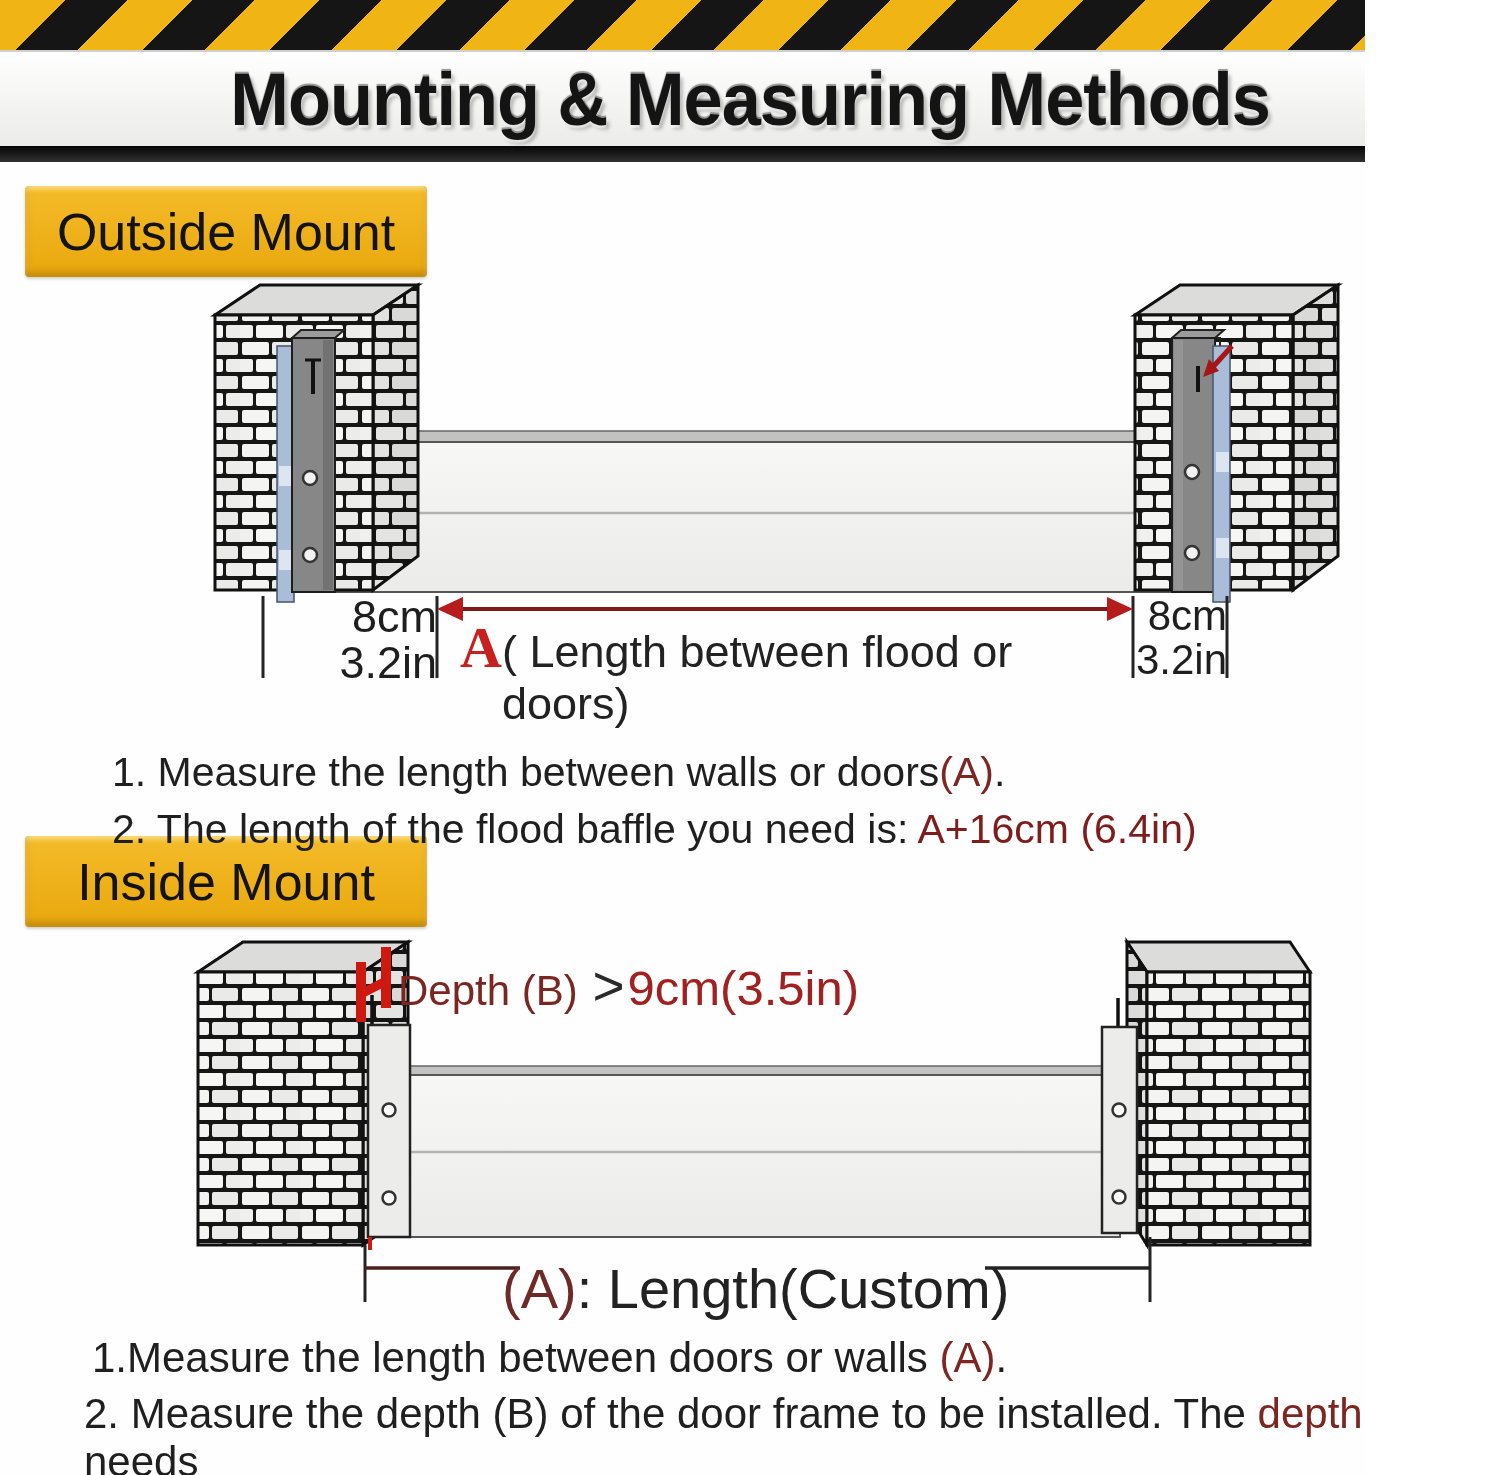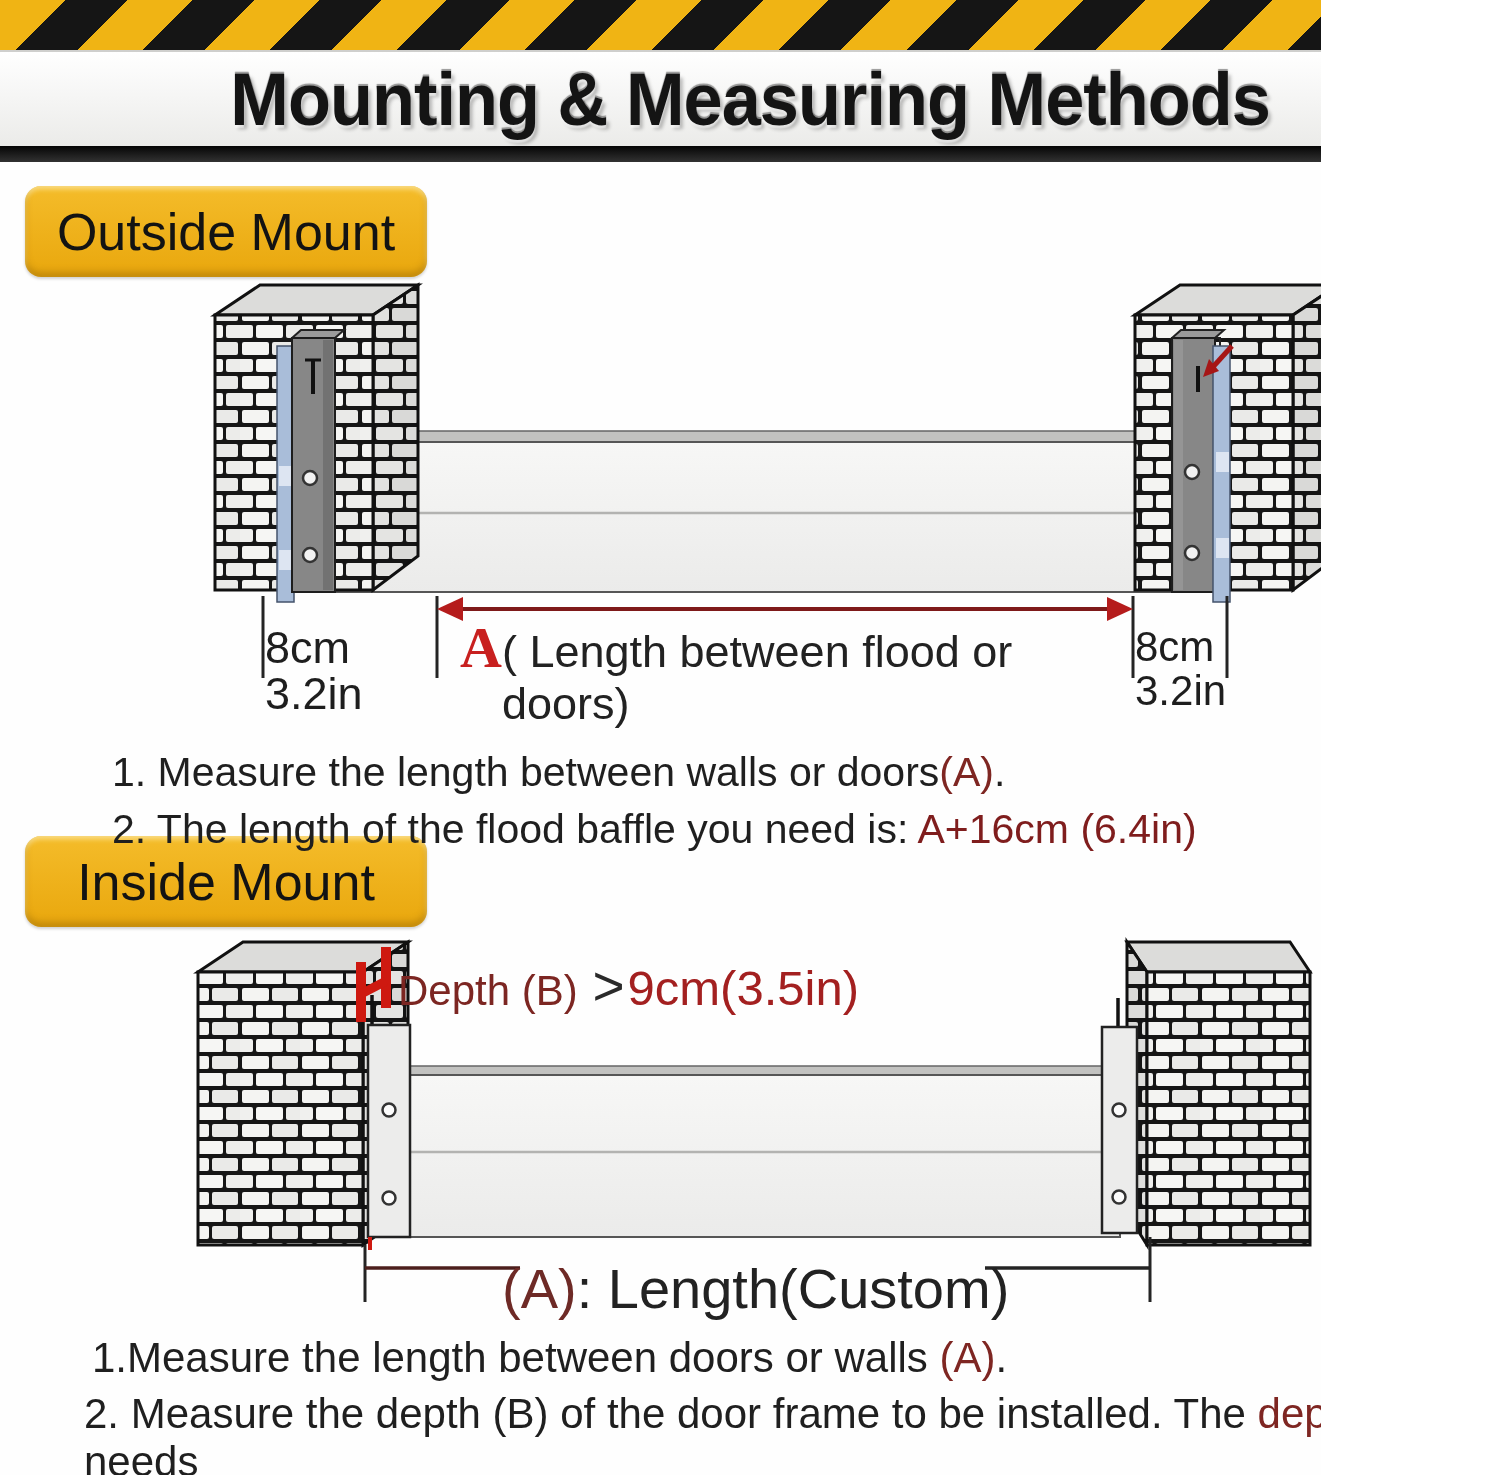--- a/index.html
+++ b/index.html
@@ -1,46 +1,46 @@
 <!DOCTYPE html>
 <html><head>
 <meta charset="utf-8">
 <style>
   html,body{margin:0;padding:0;background:#ffffff;}
   .page{position:relative;width:1321px;height:1475px;background:#fefefe;overflow:hidden;
-        font-family:"Liberation Sans",sans-serif;color:#1f1f1f;}
+        font-family:"Liberation Sans",sans-serif;color:#1f1f1f;padding-left:44px;}
 
   
   .tape{position:absolute;top:0;left:0;width:1500px;height:50px;
         background:repeating-linear-gradient(135deg,#f0b414 0 46px,#151515 46px 90px);
         border-bottom:2px solid #cfcfcd;}
   .title-band{position:absolute;top:52px;left:0;width:1500px;height:94px;
         background:linear-gradient(#ffffff,#ebebe9);
         display:flex;align-items:center;justify-content:center;}
   .title{margin:0;font-size:74px;font-weight:700;letter-spacing:-1px;color:#141414;
         transform:scaleX(0.95);
         text-shadow:0 3px 2px rgba(255,255,255,.65), 0 -2px 1px rgba(0,0,0,.4), 3px 4px 4px rgba(0,0,0,.28);}
   .black-bar{position:absolute;top:146px;left:0;width:1500px;height:16px;
         background:linear-gradient(#050505,#323232);}
 
   
-  .badge{position:absolute;left:25px;width:402px;height:91px;border-radius:16px;
+  .badge{position:absolute;left:25px;width:402px;height:91px;border-radius:4px;
         background:linear-gradient(#f4bc2a,#e9a70d);
         box-shadow:inset 0 -5px 7px rgba(120,80,0,.35), inset 0 3px 5px rgba(255,236,170,.75), 0 2px 3px rgba(0,0,0,.18);
         display:flex;align-items:center;justify-content:center;}
   .badge span{font-size:52px;color:#131313;}
   .badge.outside{top:186px;}
   .badge.inside{top:836px;}
 
   .diagram{position:absolute;left:0;width:1500px;}
   #diagram-outside{top:280px;height:420px;}
   #diagram-inside{top:935px;height:370px;}
 
   
-  .dim-label{position:absolute;text-align:left;font-size:45px;line-height:46px;color:#1e1e1e;margin-top:31px;}
+  .dim-label{position:absolute;text-align:right;font-size:45px;line-height:46px;color:#1e1e1e;}
   .dim-left{left:265px;top:594px;width:172px;}
   .dim-right{left:1135px;top:594px;width:92px;font-size:42px;line-height:44px;}
 
   .span-a{position:absolute;left:460px;top:614px;width:660px;
         display:flex;align-items:baseline;justify-content:center;}
   .span-a .sym{font-family:"Liberation Serif",serif;font-weight:700;font-size:58px;color:#c8201f;}
   .span-a .txt{font-size:45px;color:#222222;}
 
   .depth-note{position:absolute;left:398px;top:944px;display:flex;align-items:baseline;white-space:pre;}
   .depth-note .dn-label{font-size:42px;color:#7c2622;}

